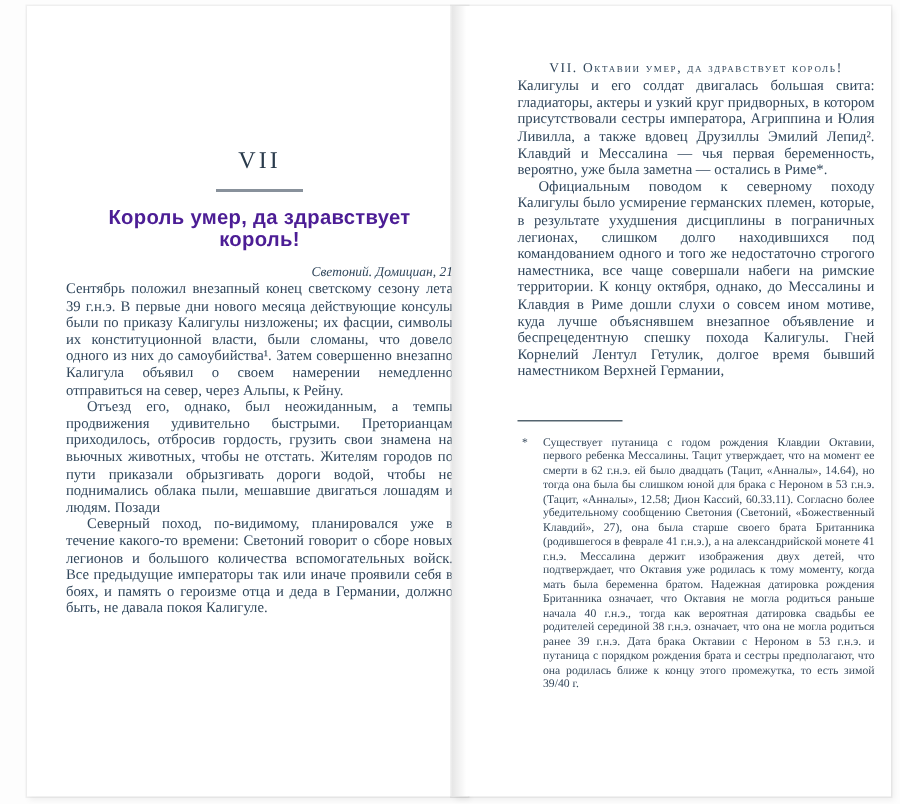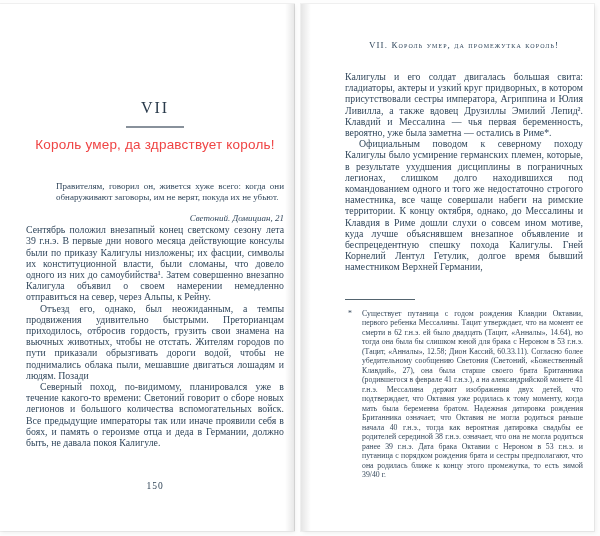--- a/index.html
+++ b/index.html
@@ -14,21 +14,21 @@
     position: relative;
     width: 600px; height: 536px;
     background: #fdfdfd;
   }
   .page {
     position: absolute;
     top: 4px; height: 527px;
     background: #ffffff;
   }
   .page-left {
-    left: 0; width: 294px;
+    left: 18px; width: 294px;
     box-shadow: 0 0 0 1px rgba(0,0,0,0.05), 1px 2px 4px rgba(0,0,0,0.06);
     padding: 0 10px 0 26px;
   }
   .page-left::after {
     content: ""; position: absolute; top: 0; right: -1px; width: 10px; height: 100%;
     background: linear-gradient(to left, rgba(0,0,0,0.10), rgba(0,0,0,0));
     pointer-events: none;
   }
   .page-right {
     left: 301px; width: 293px;
@@ -51,24 +51,24 @@
   }
   .chapter-rule {
     width: 58px; height: 2px;
     background: #88919b;
     margin: 9px auto 0 auto;
   }
   .chapter-title {
     margin-top: 9px;
     text-align: center;
     font-family: "Liberation Sans", sans-serif;
-    font-weight: 400;
+    font-weight: 700;
     font-size: 13.5px;
     letter-spacing: 0.2px;
-    color: #ef4444;
+    color: #4c1d95;
   }
   .epigraph {
     margin: 29px 0 0 30px;
     font-size: 9px;
     line-height: 11.4px;
     text-align: justify;
   }
   .epigraph-attr {
     font-style: italic;
     text-align: right;
@@ -87,21 +87,21 @@
   
   .running-head {
     margin-top: 36px;
     text-align: center;
     font-variant: small-caps;
     font-size: 9px;
     letter-spacing: 1.1px;
     color: #31475c;
     white-space: nowrap;
   }
-  .page-right .body-text { margin-top: 21px; }
+  .page-right .body-text { margin-top: 2px; }
 
   .footnote-rule {
     width: 70px; height: 1px;
     background: #54646f;
     margin-top: 26px;
   }
   .footnote {
     position: relative;
     margin-top: 9px;
     padding-left: 17px;
@@ -130,34 +130,32 @@
 </head>
 <body>
 
 <div class="spread">
 
   <div class="page page-left">
     <div class="chapter-number">VII</div>
     <div class="chapter-rule"></div>
     <div class="chapter-title">Король умер, да здравствует король!</div>
 
-    <div class="epigraph">Правителям, говорил он, живется хуже всего: когда они обнаруживают заговоры, им не верят, покуда их не убьют.</div>
     <div class="epigraph-attr">Светоний. Домициан, 21</div>
 
     <div class="body-text">
       <p>Сентябрь положил внезапный конец светскому сезону лета 39 г.н.э. В первые дни нового месяца действующие консулы были по приказу Калигулы низложены; их фасции, символы их конституционной власти, были сломаны, что довело одного из них до самоубийства¹. Затем совершенно внезапно Калигула объявил о своем намерении немедленно отправиться на север, через Альпы, к Рейну.</p>
       <p class="indent">Отъезд его, однако, был неожиданным, а темпы продвижения удивительно быстрыми. Преторианцам приходилось, отбросив гордость, грузить свои знамена на вьючных животных, чтобы не отстать. Жителям городов по пути приказали обрызгивать дороги водой, чтобы не поднимались облака пыли, мешавшие двигаться лошадям и людям. Позади</p>
       <p class="indent">Северный поход, по-видимому, планировался уже в течение какого-то времени: Светоний говорит о сборе новых легионов и большого количества вспомогательных войск. Все предыдущие императоры так или иначе проявили себя в боях, и память о героизме отца и деда в Германии, должно быть, не давала покоя Калигуле.</p>
     </div>
 
-    <div class="page-number">150</div>
   </div>
 
   <div class="page page-right">
-    <div class="running-head">VII. Король умер, да промежутка король!</div>
+    <div class="running-head">VII. Октавии умер, да здравствует король!</div>
 
     <div class="body-text">
       <p>Калигулы и его солдат двигалась большая свита: гладиаторы, актеры и узкий круг придворных, в котором присутствовали сестры императора, Агриппина и Юлия Ливилла, а также вдовец Друзиллы Эмилий Лепид². Клавдий и Мессалина — чья первая беременность, вероятно, уже была заметна — остались в Риме*.</p>
       <p class="indent">Официальным поводом к северному походу Калигулы было усмирение германских племен, которые, в результате ухудшения дисциплины в пограничных легионах, слишком долго находившихся под командованием одного и того же недостаточно строгого наместника, все чаще совершали набеги на римские территории. К концу октября, однако, до Мессалины и Клавдия в Риме дошли слухи о совсем ином мотиве, куда лучше объяснявшем внезапное объявление и беспрецедентную спешку похода Калигулы. Гней Корнелий Лентул Гетулик, долгое время бывший наместником Верхней Германии,</p>
     </div>
 
     <div class="footnote-rule"></div>
     <div class="footnote">
       <span class="fn-marker">*</span>
       <span>Существует путаница с годом рождения Клавдии Октавии, первого ребенка Мессалины. Тацит утверждает, что на момент ее смерти в 62 г.н.э. ей было двадцать (Тацит, «Анналы», 14.64), но тогда она была бы слишком юной для брака с Нероном в 53 г.н.э. (Тацит, «Анналы», 12.58; Дион Кассий, 60.33.11). Согласно более убедительному сообщению Светония (Светоний, «Божественный Клавдий», 27), она была старше своего брата Британника (родившегося в феврале 41 г.н.э.), а на александрийской монете 41 г.н.э. Мессалина держит изображения двух детей, что подтверждает, что Октавия уже родилась к тому моменту, когда мать была беременна братом. Надежная датировка рождения Британника означает, что Октавия не могла родиться раньше начала 40 г.н.э., тогда как вероятная датировка свадьбы ее родителей серединой 38 г.н.э. означает, что она не могла родиться ранее 39 г.н.э. Дата брака Октавии с Нероном в 53 г.н.э. и путаница с порядком рождения брата и сестры предполагают, что она родилась ближе к концу этого промежутка, то есть зимой 39/40 г.</span>

